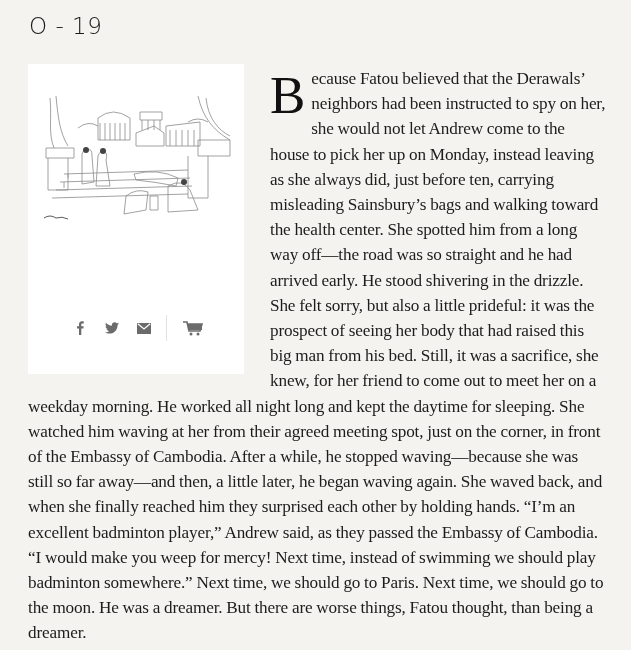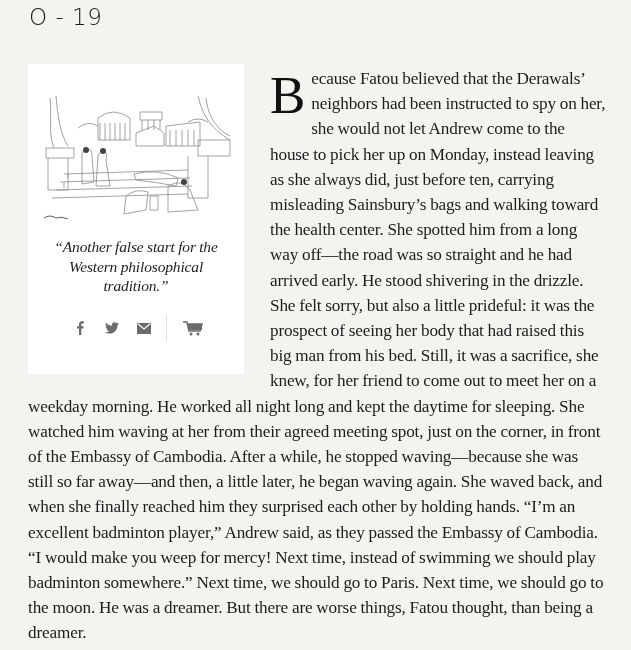--- a/index.html
+++ b/index.html
@@ -4,21 +4,21 @@
 <style>
   html, body { margin: 0; padding: 0; }
   body {
     width: 631px; height: 650px; overflow: hidden;
     background: #f4f3ef;
     font-family: "Liberation Serif", "DejaVu Serif", serif;
     color: #1c1c1c;
     position: relative;
   }
   .page-label {
-    position: absolute; left: 29px; top: 4px;
+    position: absolute; left: 29px; top: 13px;
     font-family: "DejaVu Sans", "Liberation Sans", sans-serif;
     font-size: 23px; font-weight: 300; letter-spacing: 0.5px;
     color: #1a1a1a;
   }
   .article {
     position: absolute; left: 28px; top: 66px; width: 578px;
     font-size: 17.2px; line-height: 25.2px;
     letter-spacing: -0.15px;
     word-spacing: -0.3px;
   }
@@ -82,21 +82,20 @@
         <path d="M130 108 Q144 100 152 112 L160 132 L130 134 Z"></path>
         <path d="M112 118 L120 118 L120 132 L112 132 Z"></path>
       </g>
       <g fill="#444">
         <circle cx="48" cy="72" r="3"></circle>
         <circle cx="65" cy="73" r="3"></circle>
         <circle cx="146" cy="104" r="3"></circle>
       </g>
       <path d="M6 140 Q12 136 18 140 Q24 138 30 141" stroke="#333" stroke-width="0.8" fill="none"></path>
     </svg>
-    <div class="caption">“Another false start for the Western philosophical tradition.”</div>
     <div class="share">
       <span class="ico">
         <svg width="10" height="14" viewBox="0 0 10 14">
             <path d="M6.3 14V7.6h2.1l.3-2.4H6.3V3.7c0-.7.2-1.2 1.2-1.2H8.8V.4C8.5.3 7.8.2 7 .2 5.2.2 4 1.3 4 3.3v1.9H2v2.4h2V14z" fill="#6b6b6b"></path>
           </svg>
       </span>
       <span class="ico">
         <svg width="14" height="12" viewBox="0 0 24 20">
             <path d="M24 2.4c-.9.4-1.8.6-2.8.8 1-.6 1.8-1.6 2.2-2.7-1 .6-2 1-3.1 1.2C19.3.7 18 0 16.6 0c-2.7 0-4.9 2.2-4.9 4.9 0 .4 0 .8.1 1.1C7.7 5.8 4.1 3.9 1.7.9c-.4.7-.7 1.6-.7 2.5 0 1.7.9 3.2 2.2 4.1-.8 0-1.6-.2-2.2-.6v.1c0 2.4 1.7 4.4 3.9 4.8-.4.1-.8.2-1.3.2-.3 0-.6 0-.9-.1.6 2 2.4 3.4 4.6 3.4-1.7 1.3-3.8 2.1-6.1 2.1-.4 0-.8 0-1.2-.1C2.2 18.7 4.8 19.5 7.5 19.5c9.1 0 14-7.5 14-14v-.6c1-.7 1.8-1.6 2.5-2.5z" fill="#6b6b6b"></path>
           </svg>

